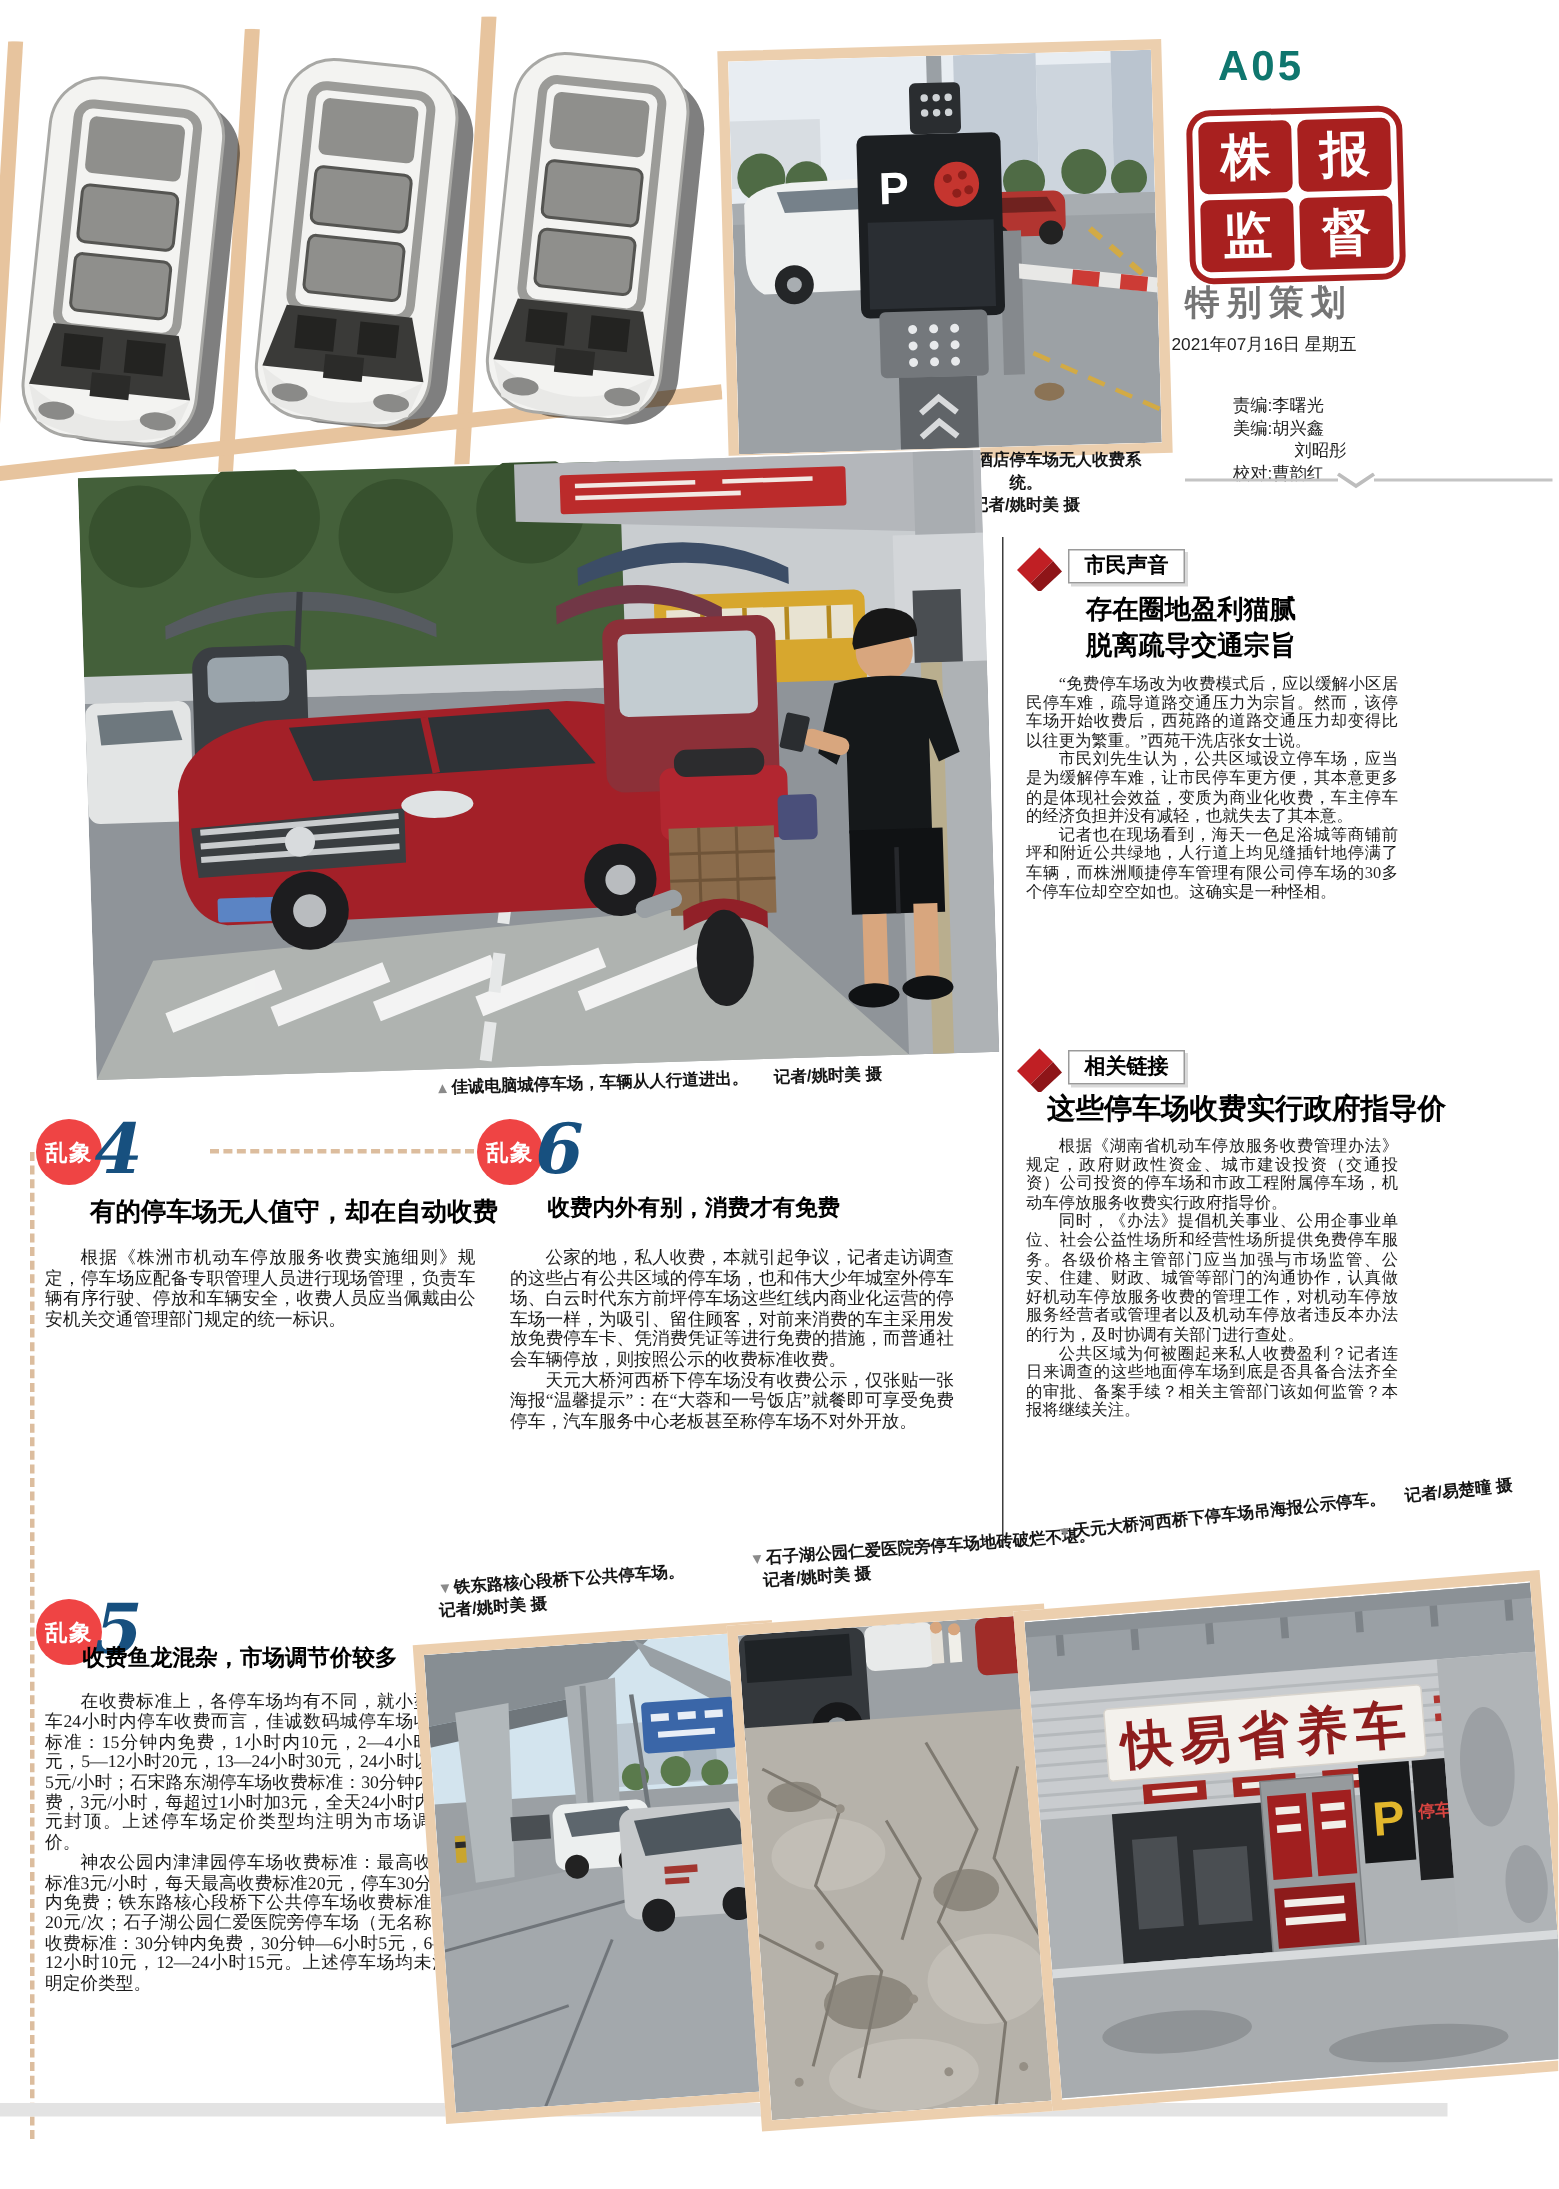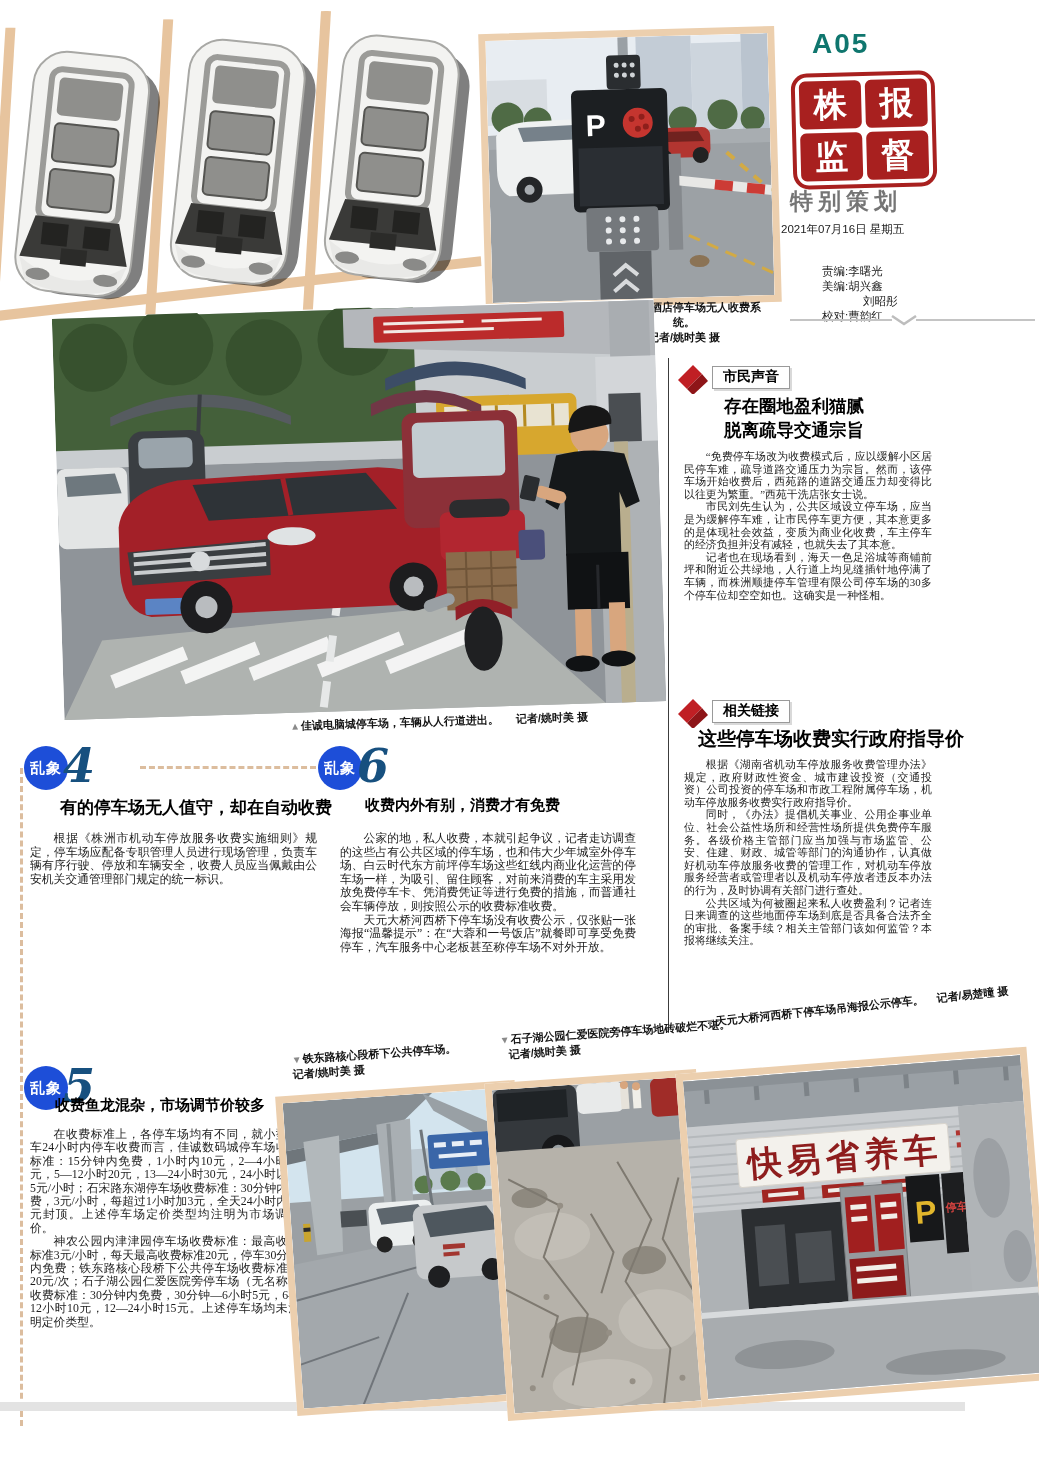--- a/index.html
+++ b/index.html
@@ -7,21 +7,21 @@
         font-family:"Liberation Sans",sans-serif;color:#1c1c1c;}
   .abs{position:absolute;}
   .photo{box-sizing:border-box;border:7px solid #eccfae;background:#fff;overflow:hidden;}
   .photo svg{display:block;width:100%;height:100%;}
   .serif{font-family:"Liberation Serif","DejaVu Serif",serif;}
   .bodytext p{margin:0;text-indent:2em;text-align:justify;}
   .cap{font-weight:700;color:#151515;font-size:11px;line-height:15px;}
   .cap .mk{color:#8a8a8a;font-size:10px;margin-right:1px;}
   .sec-title{font-weight:700;color:#000;}
   .badge{display:flex;align-items:flex-start;}
-  .badge-circle{width:44px;height:44px;border-radius:50%;background:#1d4ed8;color:#fff;
+  .badge-circle{width:44px;height:44px;border-radius:50%;background:#ef4444;color:#fff;
         display:flex;align-items:center;justify-content:center;font-weight:700;font-size:15px;letter-spacing:1px;}
   .badge-num{font-family:"DejaVu Serif",serif;font-style:italic;font-weight:700;font-size:46px;
         color:#17507f;line-height:0.9;margin-left:-5px;}
   .label-box{display:inline-block;border:1px solid #9a9a9a;box-shadow:2px 2px 0 #d9d9d9;
         padding:1px 10px 2px;font-weight:700;font-size:14px;background:#fff;color:#000;}
   .hl{font-weight:700;color:#000;}
   .seal{display:grid;grid-template-columns:1fr 1fr;grid-template-rows:1fr 1fr;gap:4px;
         background:#fff;border:4px solid #a8201f;border-radius:16px;padding:4px;transform:rotate(-1.5deg);}
   .seal .cell{background:#a8201f;color:#fff;display:flex;align-items:center;justify-content:center;
         font-family:"Liberation Serif",serif;font-weight:700;font-size:33px;border-radius:6px;}

